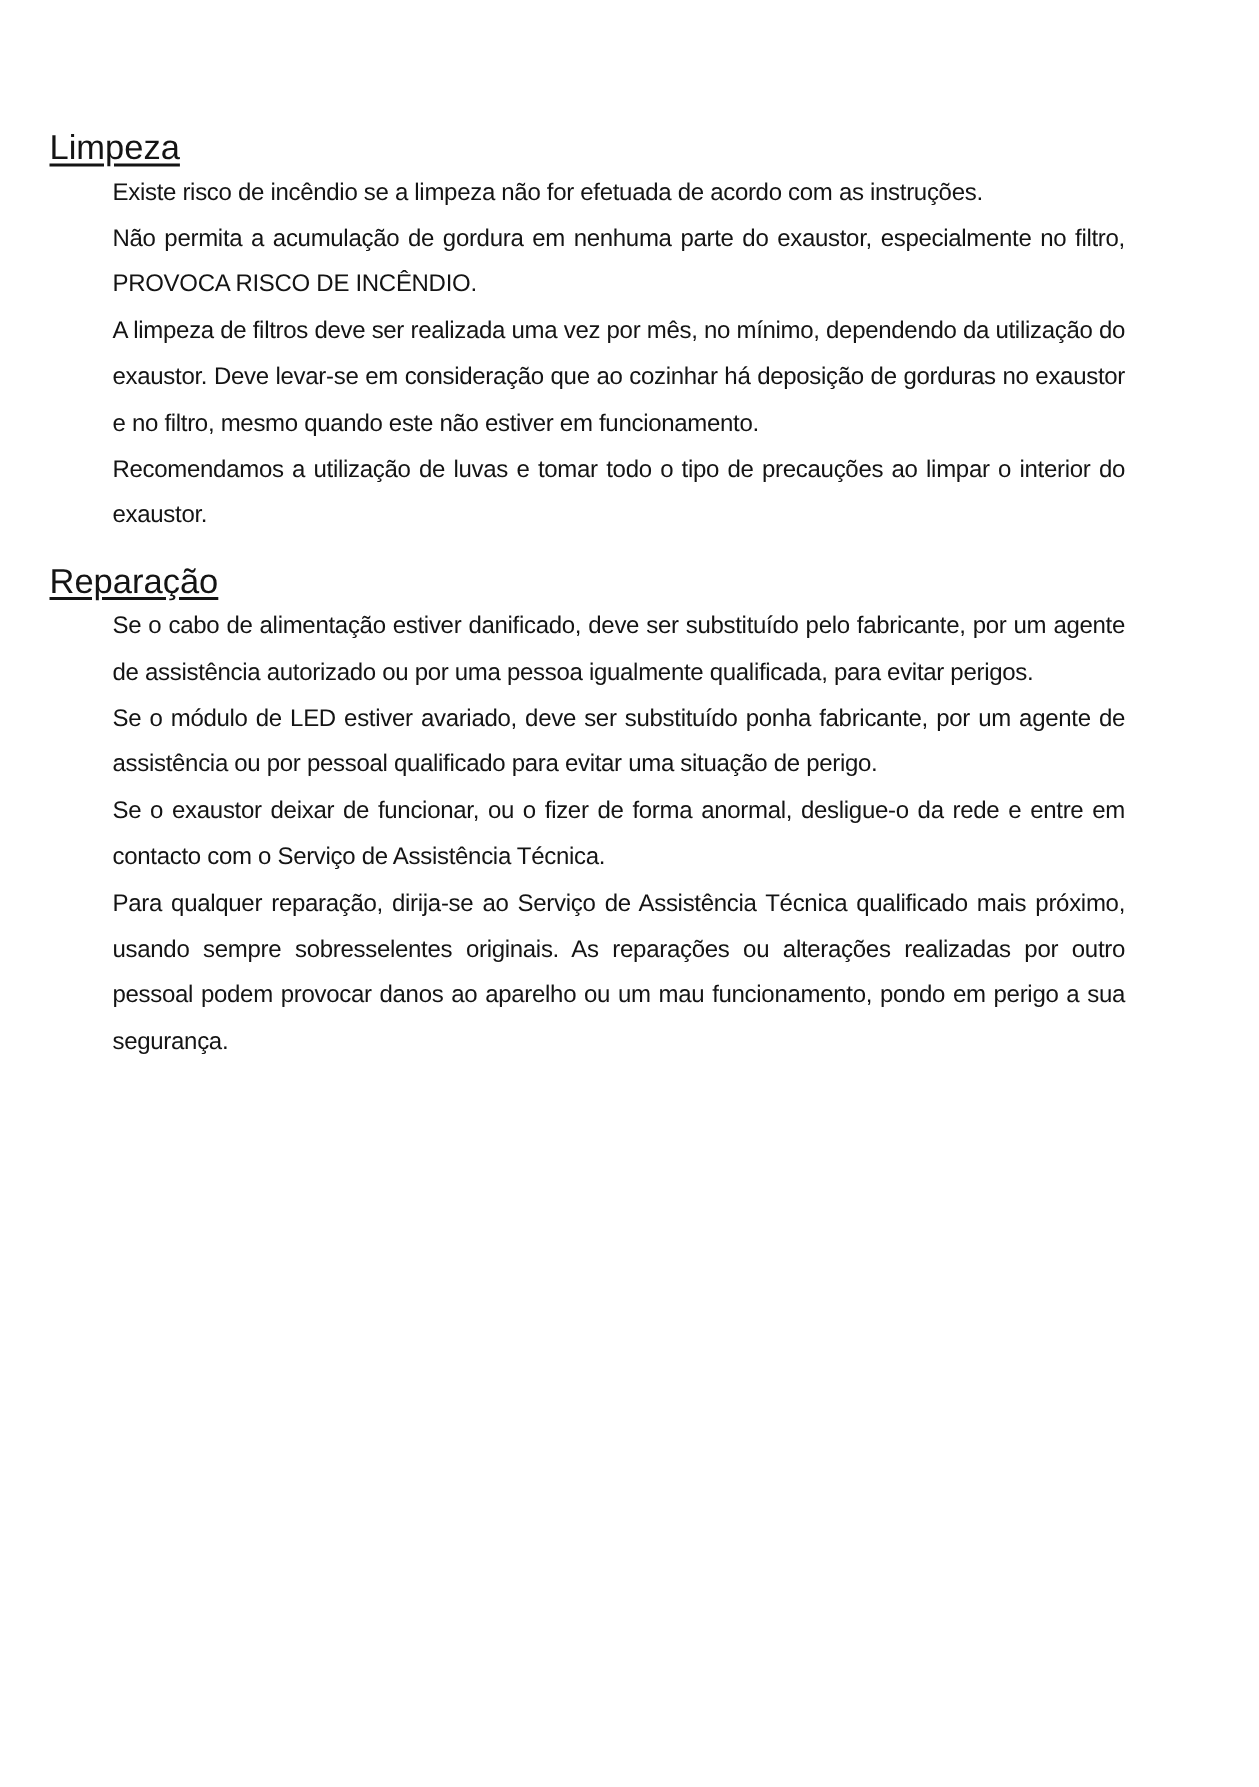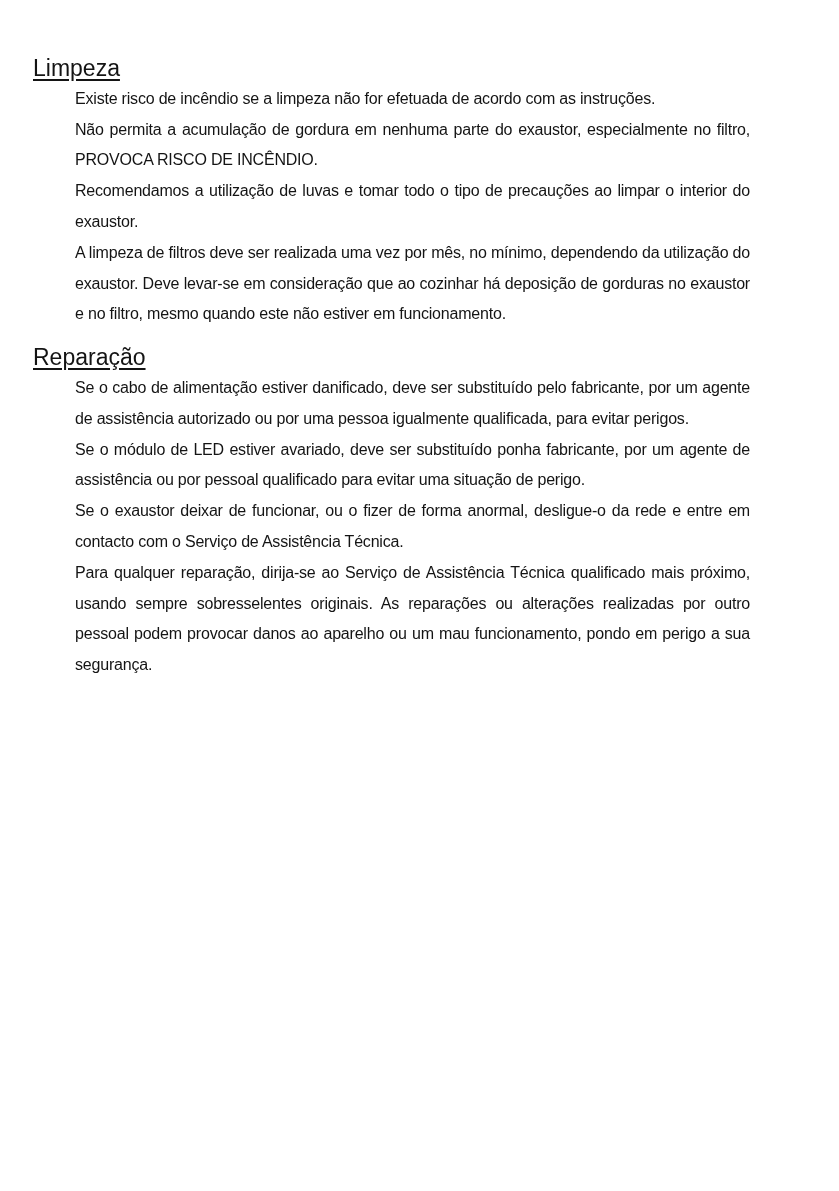--- a/index.html
+++ b/index.html
@@ -11,21 +11,21 @@
     width: 839px;
     height: 1191px;
     font-family: "Liberation Sans", sans-serif;
     color: #141414;
     overflow: hidden;
   }
   .page {
     box-sizing: border-box;
     width: 792px;
     height: 1191px;
-    padding: 53px 42px 0 33px;
+    padding: 83px 42px 0 33px;
     background: #ffffff;
   }
   .doc-section { margin: 0; }
   .doc-section.second { margin-top: 12px; }
   h2.section-heading {
     font-size: 23px;
     font-weight: 400;
     line-height: 30.8px;
     margin: 0;
     text-decoration: underline;
@@ -44,22 +44,22 @@
 </style>
 </head>
 <body>
 
 <main class="page">
 
   <section class="doc-section">
     <h2 class="section-heading">Limpeza</h2>
     <p class="body-paragraph">Existe risco de incêndio se a limpeza não for efetuada de acordo com as instruções.</p>
     <p class="body-paragraph">Não permita a acumulação de gordura em nenhuma parte do exaustor, especialmente no filtro, PROVOCA RISCO DE INCÊNDIO.</p>
+    <p class="body-paragraph">A limpeza de filtros deve ser realizada uma vez por mês, no mínimo, dependendo da utilização do exaustor. Deve levar-se em consideração que ao cozinhar há deposição de gorduras no exaustor e no filtro, mesmo quando este não estiver em funcionamento.</p>
     <p class="body-paragraph">Recomendamos a utilização de luvas e tomar todo o tipo de precauções ao limpar o interior do exaustor.</p>
-    <p class="body-paragraph">A limpeza de filtros deve ser realizada uma vez por mês, no mínimo, dependendo da utilização do exaustor. Deve levar-se em consideração que ao cozinhar há deposição de gorduras no exaustor e no filtro, mesmo quando este não estiver em funcionamento.</p>
   </section>
 
   <section class="doc-section second">
     <h2 class="section-heading">Reparação</h2>
     <p class="body-paragraph">Se o cabo de alimentação estiver danificado, deve ser substituído pelo fabricante, por um agente de assistência autorizado ou por uma pessoa igualmente qualificada, para evitar perigos.</p>
     <p class="body-paragraph">Se o módulo de LED estiver avariado, deve ser substituído ponha fabricante, por um agente de assistência ou por pessoal qualificado para evitar uma situação de perigo.</p>
     <p class="body-paragraph">Se o exaustor deixar de funcionar, ou o fizer de forma anormal, desligue-o da rede e entre em contacto com o Serviço de Assistência Técnica.</p>
     <p class="body-paragraph">Para qualquer reparação, dirija-se ao Serviço de Assistência Técnica qualificado mais próximo, usando sempre sobresselentes originais. As reparações ou alterações realizadas por outro pessoal podem provocar danos ao aparelho ou um mau funcionamento, pondo em perigo a sua segurança.</p>
   </section>
 

